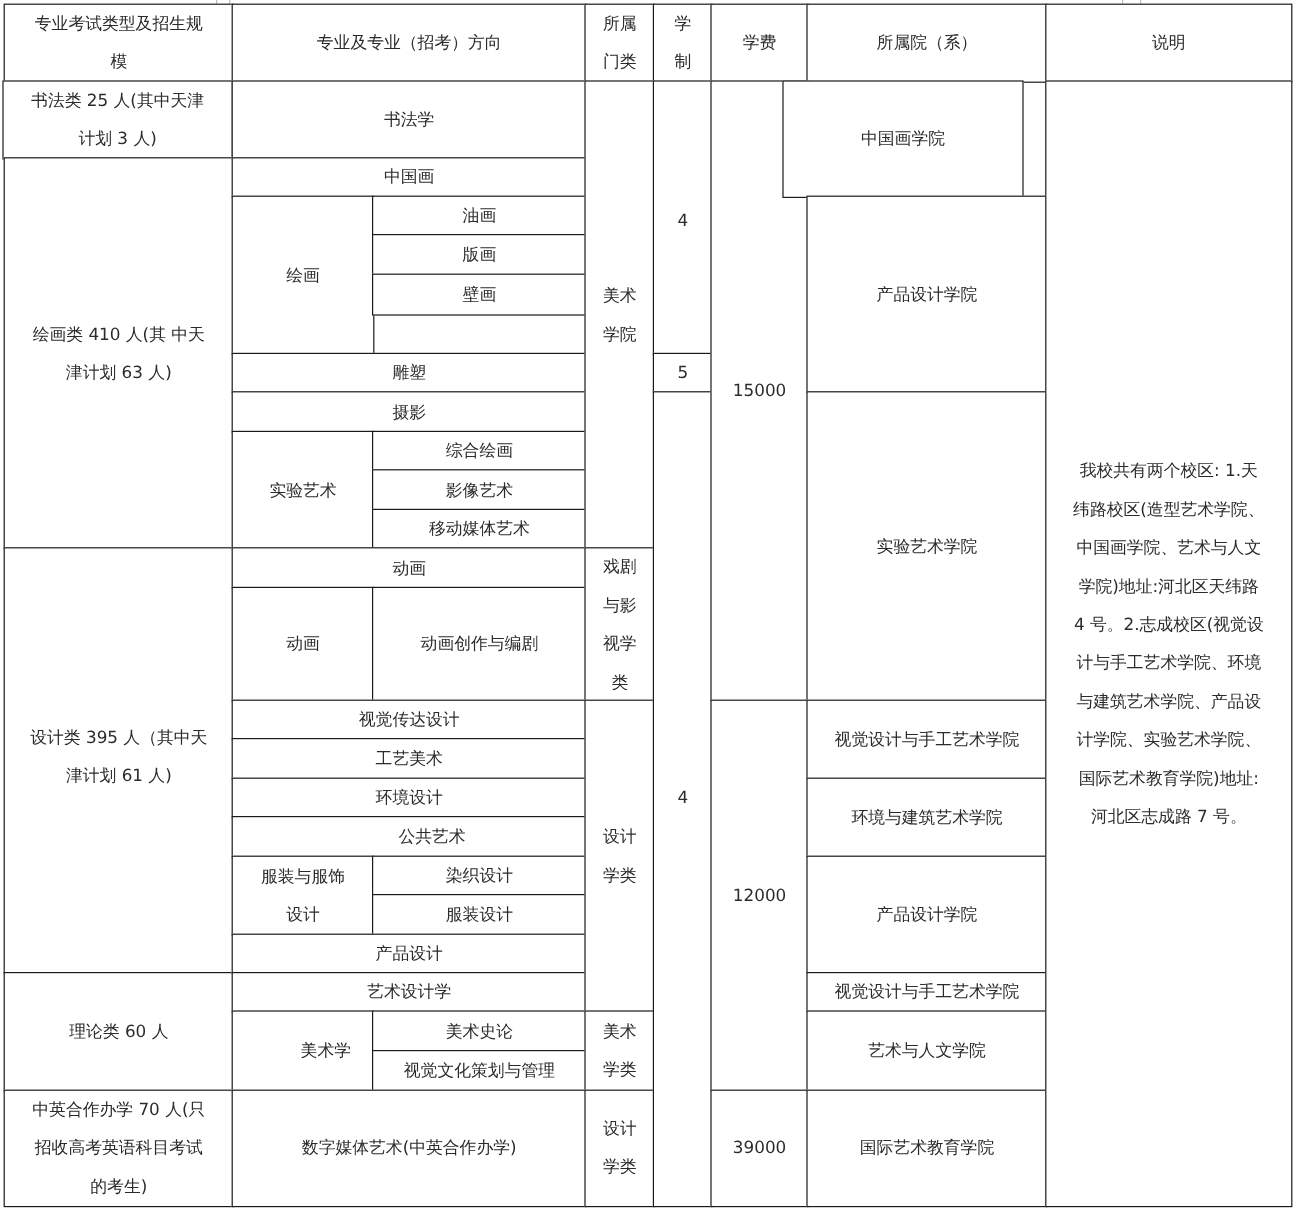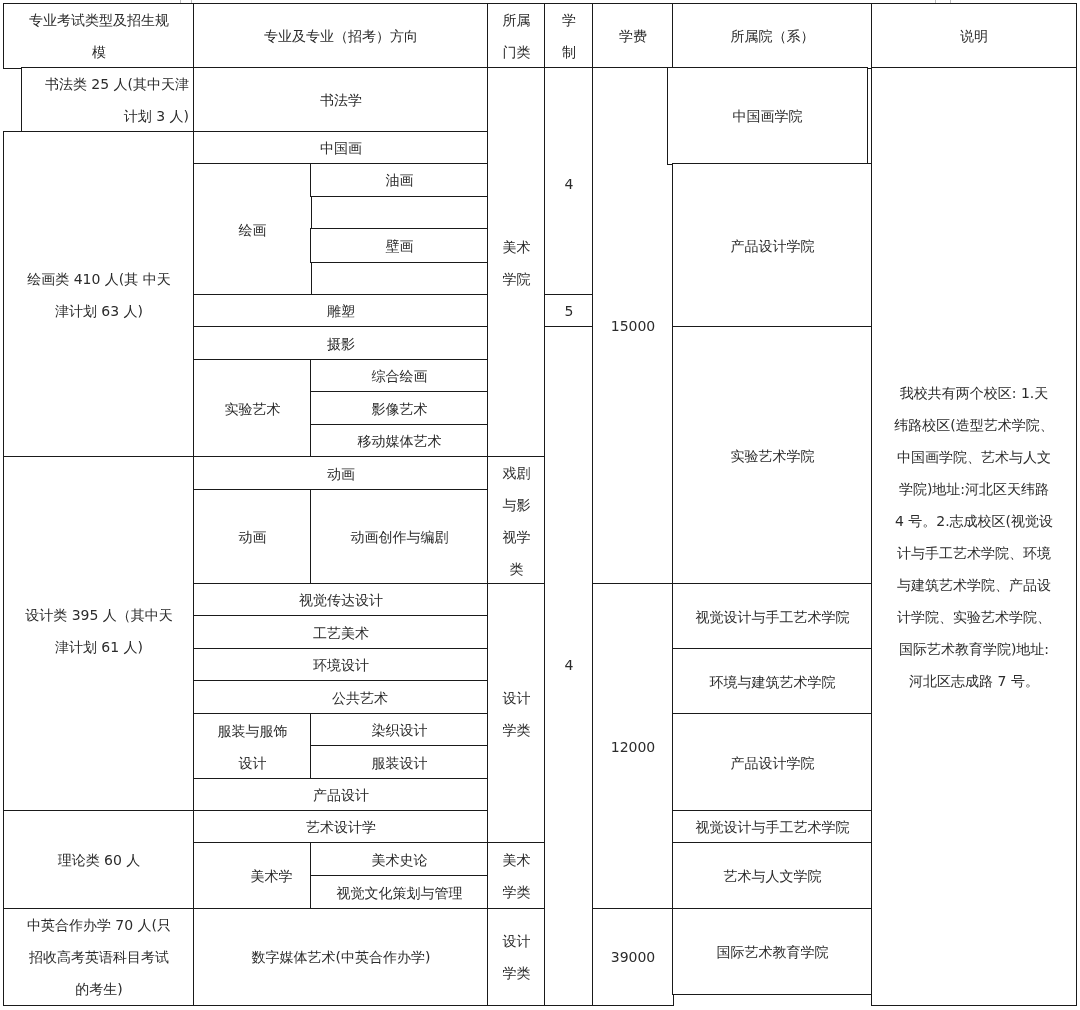--- a/index.html
+++ b/index.html
@@ -39,21 +39,21 @@
   <div class="cell" style="left:592px;top:3px;width:82px;height:66px;">
       <span>学费</span>
     </div>
   <div class="cell" style="left:672px;top:3px;width:201px;height:66px;">
       <span>所属院（系）</span>
     </div>
   <div class="cell" style="left:871px;top:3px;width:206px;height:66px;">
       <span>说明</span>
     </div>
 
-  <div class="cell" style="left:21px;top:67px;width:192px;height:66px;text-align:right;">
+  <div class="cell" style="left:2px;top:67px;width:192px;height:66px;">
       <span>书法类 25 人(其中天津
 计划 3 人)</span>
     </div>
   <div class="cell" style="left:3px;top:131px;width:192px;height:327px;">
       <span>绘画类 410 人(其 中天
 津计划 63 人)</span>
     </div>
   <div class="cell" style="left:3px;top:456px;width:192px;height:356px;align-items:flex-start;padding-top:142px;">
       <span>设计类 395 人（其中天
 津计划 61 人)</span>
@@ -71,20 +71,23 @@
       <span>书法学</span>
     </div>
   <div class="cell" style="left:193px;top:131px;width:296px;height:34px;">
       <span>中国画</span>
     </div>
   <div class="cell" style="left:193px;top:163px;width:119px;height:133px;">
       <span>绘画</span>
     </div>
   <div class="cell" style="left:310px;top:163px;width:179px;height:34px;">
       <span>油画</span>
+    </div>
+  <div class="cell" style="left:310px;top:195px;width:179px;height:35px;">
+      <span>版画</span>
     </div>
   <div class="cell" style="left:310px;top:228px;width:179px;height:35px;">
       <span>壁画</span>
     </div>
   <div class="cell" style="left:193px;top:294px;width:296px;height:34px;">
       <span>雕塑</span>
     </div>
   <div class="cell" style="left:193px;top:326px;width:296px;height:35px;">
       <span>摄影</span>
     </div>
@@ -186,21 +189,21 @@
   <div class="cell" style="left:592px;top:67px;width:82px;height:518px;">
       <span>15000</span>
     </div>
   <div class="cell" style="left:592px;top:583px;width:82px;height:327px;">
       <span>12000</span>
     </div>
   <div class="cell" style="left:592px;top:908px;width:82px;height:98px;">
       <span>39000</span>
     </div>
 
-  <div class="cell" style="left:667px;top:67px;width:201px;height:98px;text-align:center;">
+  <div class="cell" style="left:652px;top:67px;width:201px;height:98px;text-align:center;">
       <span>中国画学院</span>
     </div>
   <div class="cell" style="left:672px;top:163px;width:201px;height:165px;">
       <span>产品设计学院</span>
     </div>
   <div class="cell" style="left:672px;top:326px;width:201px;height:259px;">
       <span>实验艺术学院</span>
     </div>
   <div class="cell" style="left:672px;top:583px;width:201px;height:67px;">
       <span>视觉设计与手工艺术学院</span>
@@ -210,21 +213,21 @@
     </div>
   <div class="cell" style="left:672px;top:713px;width:201px;height:99px;">
       <span>产品设计学院</span>
     </div>
   <div class="cell" style="left:672px;top:810px;width:201px;height:34px;">
       <span>视觉设计与手工艺术学院</span>
     </div>
   <div class="cell" style="left:672px;top:842px;width:201px;height:68px;">
       <span>艺术与人文学院</span>
     </div>
-  <div class="cell" style="left:672px;top:908px;width:201px;height:87px;">
+  <div class="cell" style="left:672px;top:908px;width:201px;height:98px;">
       <span>国际艺术教育学院</span>
     </div>
 
   <div class="cell notes" style="left:871px;top:67px;width:206px;height:939px;padding:0 10px;">
       <span>我校共有两个校区: 1.天
 纬路校区(造型艺术学院、
 中国画学院、艺术与人文
 学院)地址:河北区天纬路
 4  号。2.志成校区(视觉设
 计与手工艺术学院、环境

